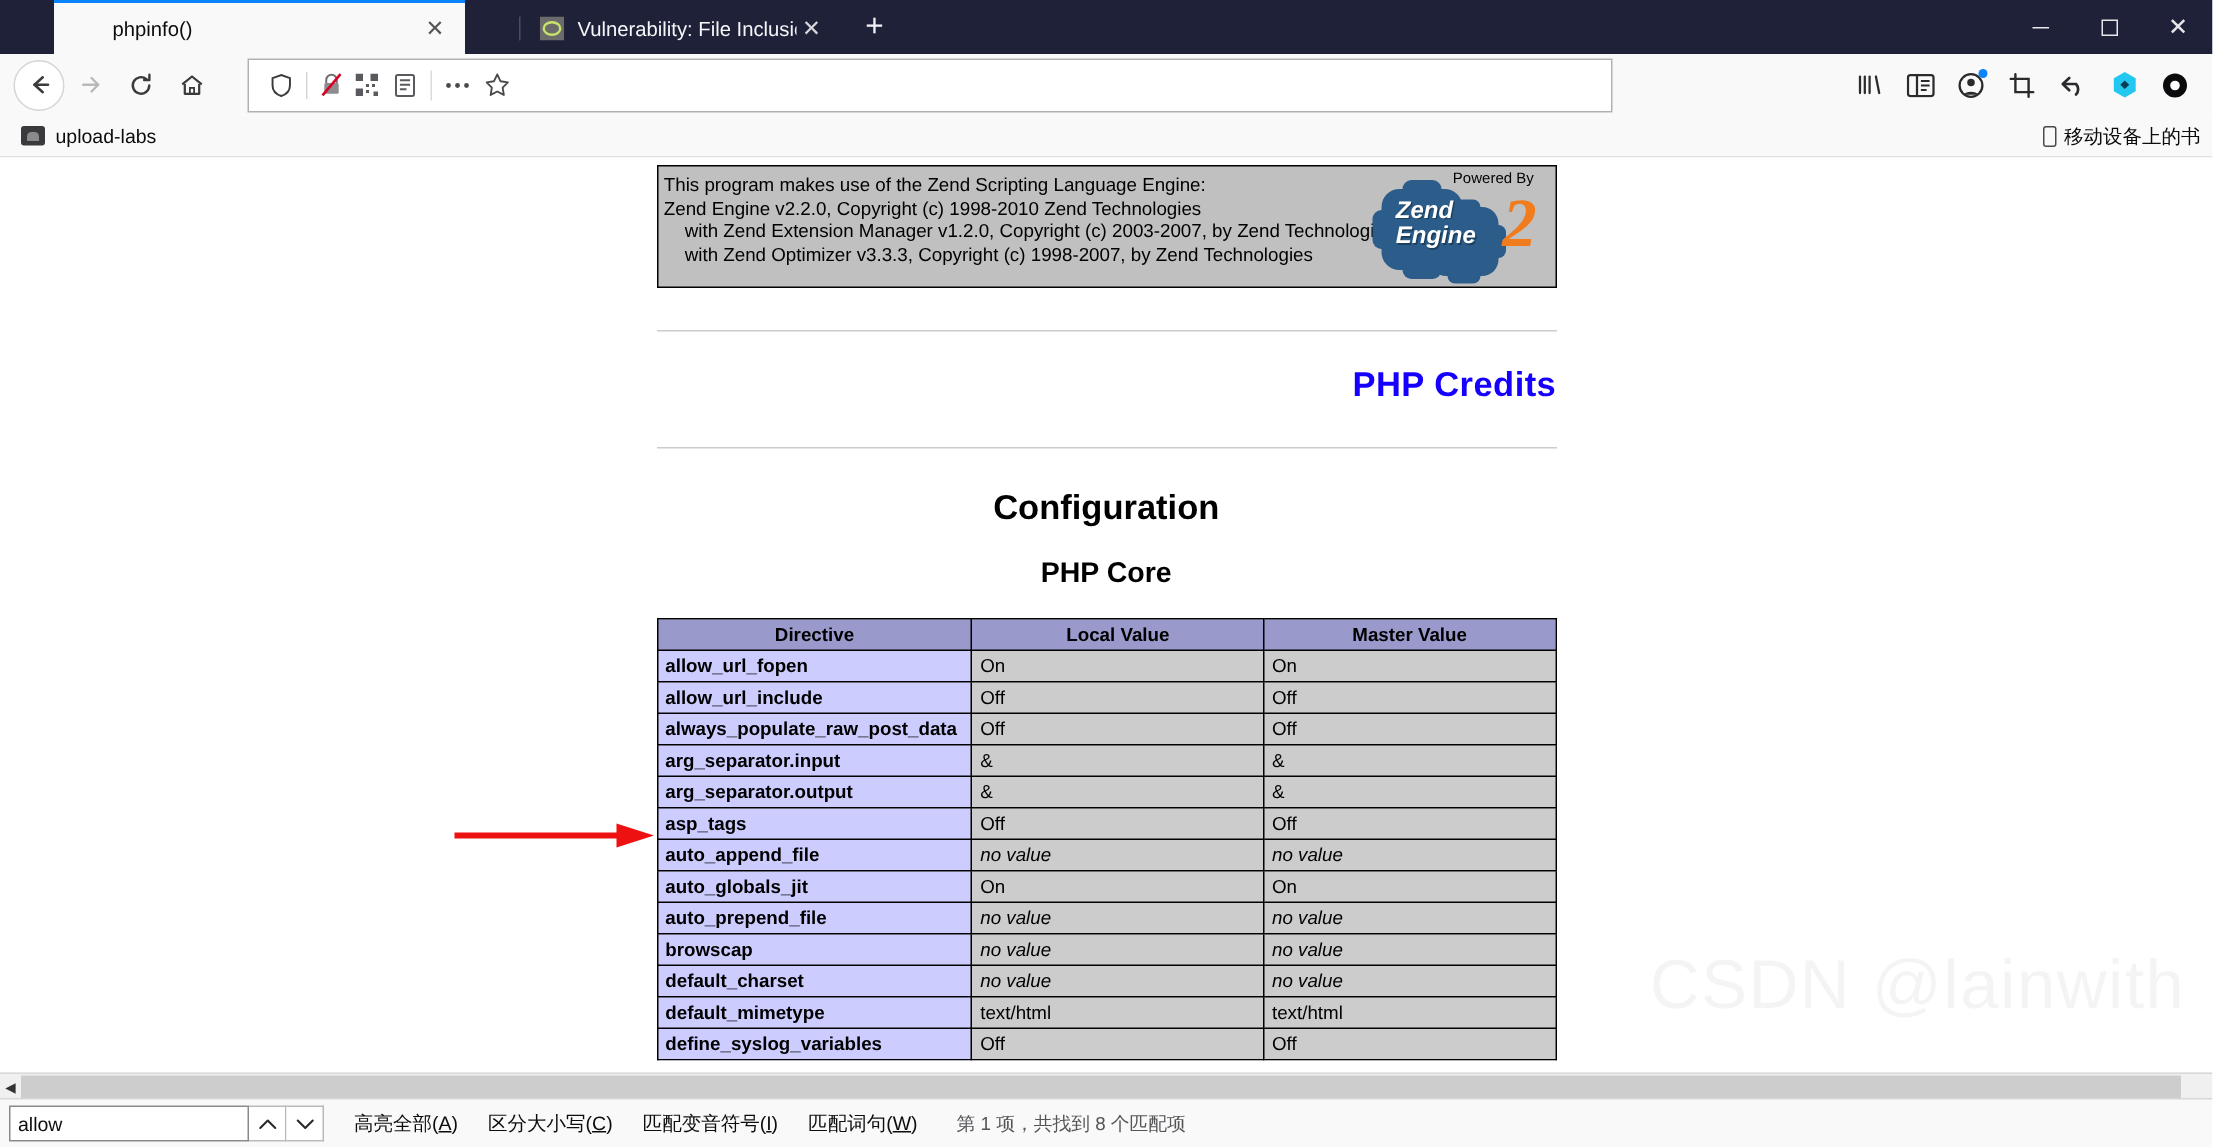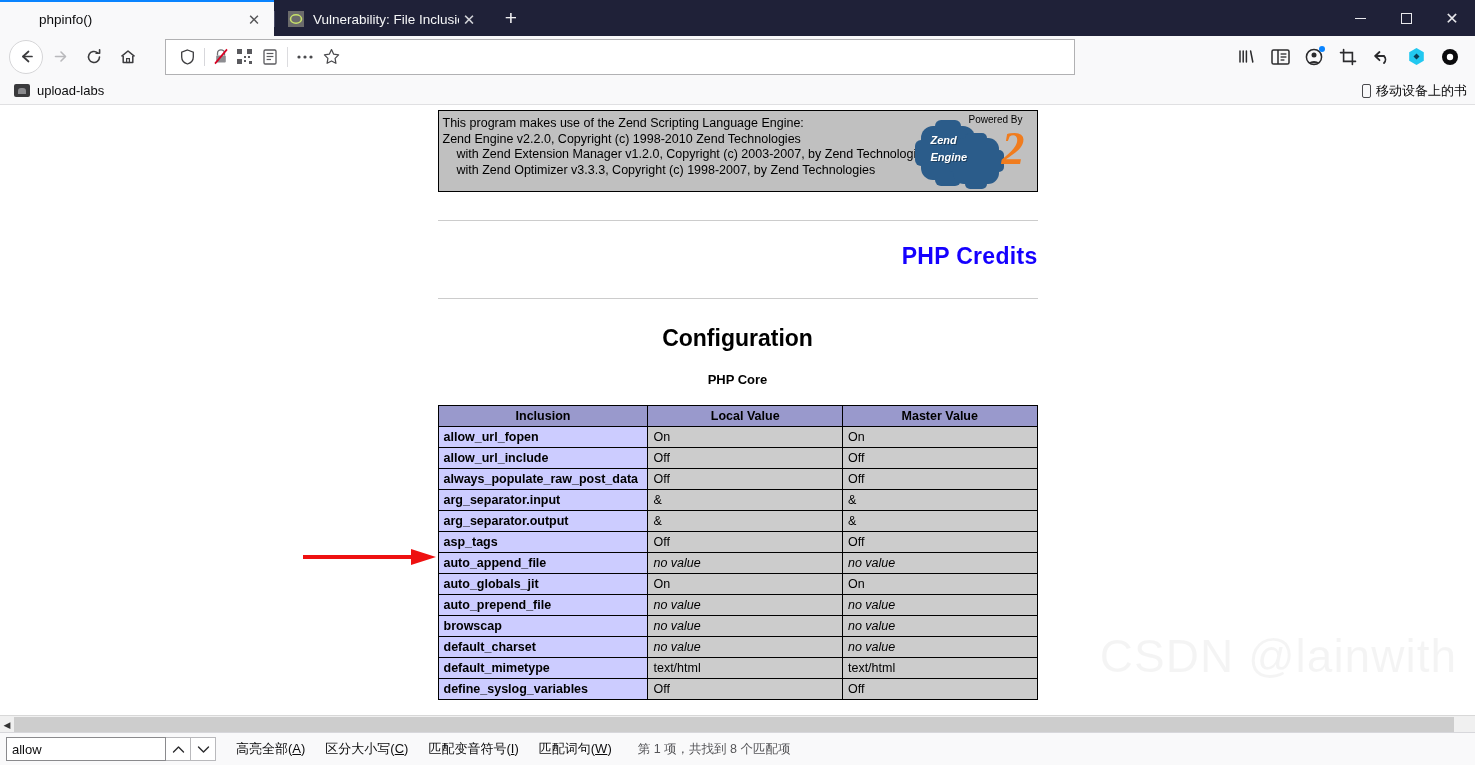--- a/index.html
+++ b/index.html
@@ -12,21 +12,21 @@
   body { position: relative; }
 
   
   .tabbar {
     height: 36px; background: #1f2138;
     display: flex; align-items: flex-end; position: relative;
   }
   .tab {
     height: 34px; display: flex; align-items: center;
     padding: 0 10px 0 14px; position: relative;
-    font-size: 13.5px; color: #d9dae4; min-width: 120px;
+    font-size: 13.5px; color: #d9dae4; min-width: 120px; margin-left: 36px;
   }
   .tab.active {
     background: #f9f9fa; color: #0c0c0d;
     border-top: 2px solid #0a84ff;
     height: 36px; width: 274px;
   }
   .tab.inactive { width: 215px; color: #f5f6f7; }
   .tab-favicon {
     width: 16px; height: 16px; margin-right: 9px; flex: 0 0 16px;
     display: inline-block;
@@ -175,38 +175,38 @@
     position:absolute; left:34px; top:14px; width:46px; height:46px;
     background:#2b5c8a; border-radius: 11px;
   }
   .gear2::before, .gear2::after {
     content:""; position:absolute; left:-5px; top:12px;
     width:56px; height:22px; background:#2b5c8a; border-radius:5px;
   }
   .gear2::after { transform: rotate(90deg); }
   .zend-word {
     position: absolute; left: 12px; top: 8px; z-index: 4;
-    color: #fff; font-weight: bold; font-size: 11px;
+    color: #fff; font-weight: bold; font-size: 16px;
     font-style: italic; line-height: 17px;
     text-shadow: 1px 1px 0 #1d3f5e;
   }
   .zend-two {
     position: absolute; right: 2px; top: 2px; z-index: 5;
     color: #f07c1e; font-weight: bold; font-size: 46px;
     font-style: italic; line-height: 46px;
     font-family: "Liberation Serif", serif;
   }
 
   hr.php-sep { border: 0; border-top: 1px solid #cccccc; margin: 28px 0 0 0; }
   h1.credits {
     text-align: right; color: #1500ff; font-size: 23px;
     margin: 22px 0 16px; letter-spacing: .3px;
   }
   h1.conf { text-align: center; color: #000; font-size: 23px; margin: 26px 0 0; }
-  h2.core { text-align: center; color: #000; font-size: 13px; margin: 20px 0 18px; }
+  h2.core { text-align: center; color: #000; font-size: 19px; margin: 20px 0 18px; }
 
   table.phpinfo {
     width: 600px; border-collapse: collapse; border: 1px solid #000;
     font-size: 12.5px;
   }
   table.phpinfo th {
     background: #9999cc; color: #000; font-weight: bold;
     text-align: center; border: 1px solid #000; padding: 3px 4px;
     font-size: 12.5px;
   }
@@ -476,21 +476,21 @@
 
     <hr class="php-sep">
     <h1 class="credits">PHP Credits</h1>
     <hr class="php-sep">
     <h1 class="conf">Configuration</h1>
     <h2 class="core">PHP Core</h2>
 
     <table class="phpinfo">
       <thead>
         <tr>
-          <th>Inclusion</th>
+          <th>Directive</th>
           <th>Local Value</th>
           <th>Master Value</th>
         </tr>
       </thead>
       <tbody>
           <tr>
             <td class="dir">allow_url_fopen</td>
             <td class="val">On</td>
             <td class="val">On</td>
           </tr>

